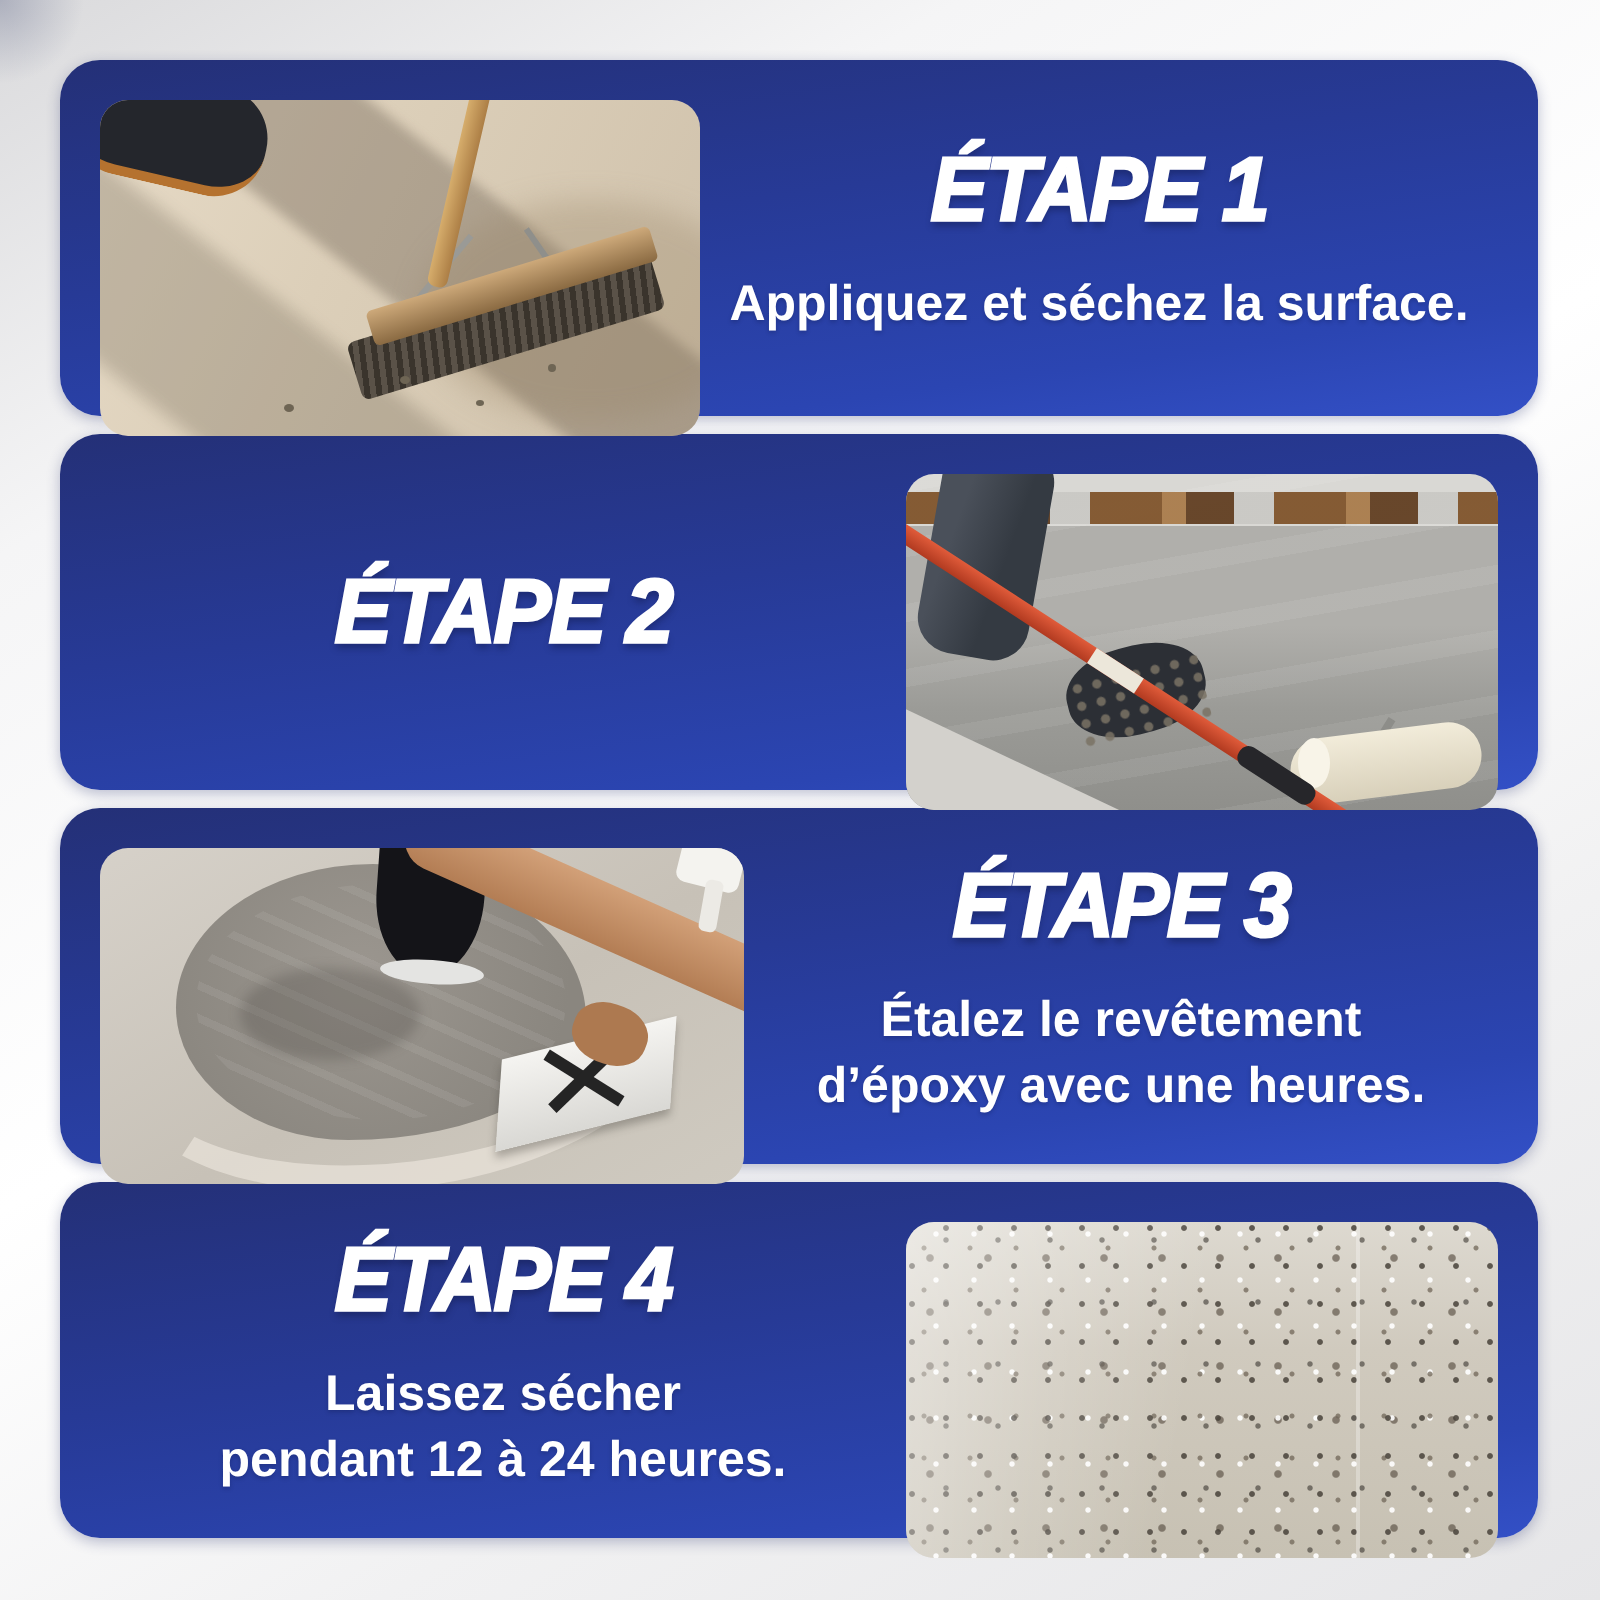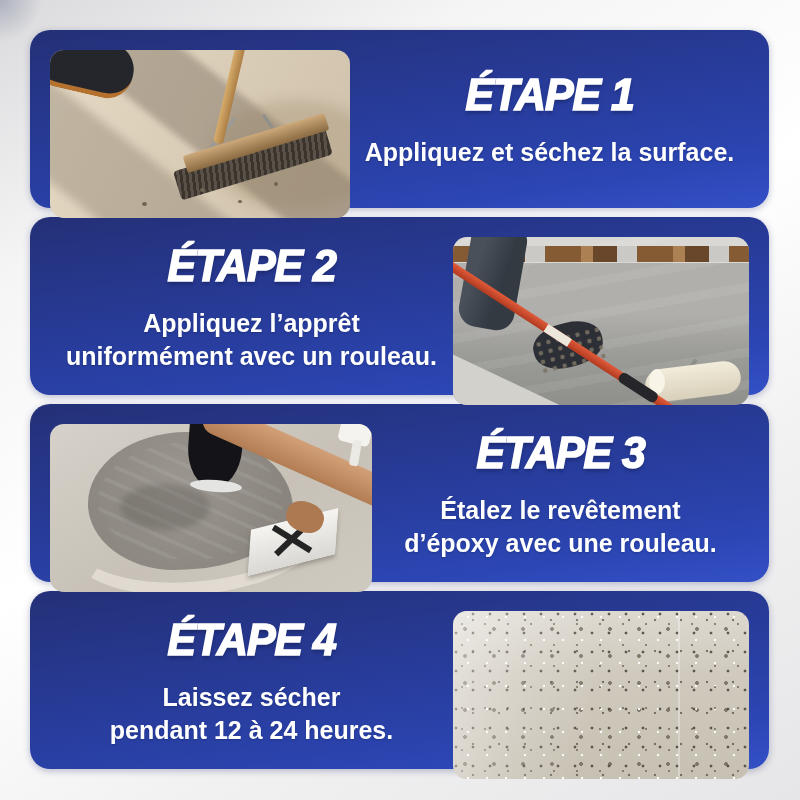--- a/index.html
+++ b/index.html
@@ -156,22 +156,20 @@
     </div>
     <div class="text">
       <div class="title">ÉTAPE 1</div>
       <div class="desc">Appliquez et séchez la surface.</div>
     </div>
   </div>
 
   <div class="panel">
     <div class="text">
       <div class="title">ÉTAPE 2</div>
-      <div class="desc">Appliquez l’apprêt
-uniformément avec un rouleau.</div>
     </div>
     <div class="photo pw2">
       <div class="art p2-bg"></div>
       <div class="art p2-sheen"></div>
       <div class="art p2-wood"></div>
       <div class="art p2-concrete"></div>
       <div class="art p2-leg"></div>
       <div class="art p2-boot"></div>
       <div class="art p2-cleats"></div>
       <div class="art p2-frame"></div>
@@ -197,21 +195,21 @@
       <div class="art p3-trowel"></div>
       <div class="art p3-x1"></div>
       <div class="art p3-x2"></div>
       <div class="art p3-hand"></div>
       <div class="art p3-pipe"></div>
       <div class="art p3-pipe2"></div>
     </div>
     <div class="text">
       <div class="title">ÉTAPE 3</div>
       <div class="desc">Étalez le revêtement
-d’époxy avec une rouleau.</div>
+d’époxy avec une heures.</div>
     </div>
   </div>
 
   <div class="panel">
     <div class="text">
       <div class="title">ÉTAPE 4</div>
       <div class="desc">Laissez sécher
 pendant 12 à 24 heures.</div>
     </div>
     <div class="photo pw4">

